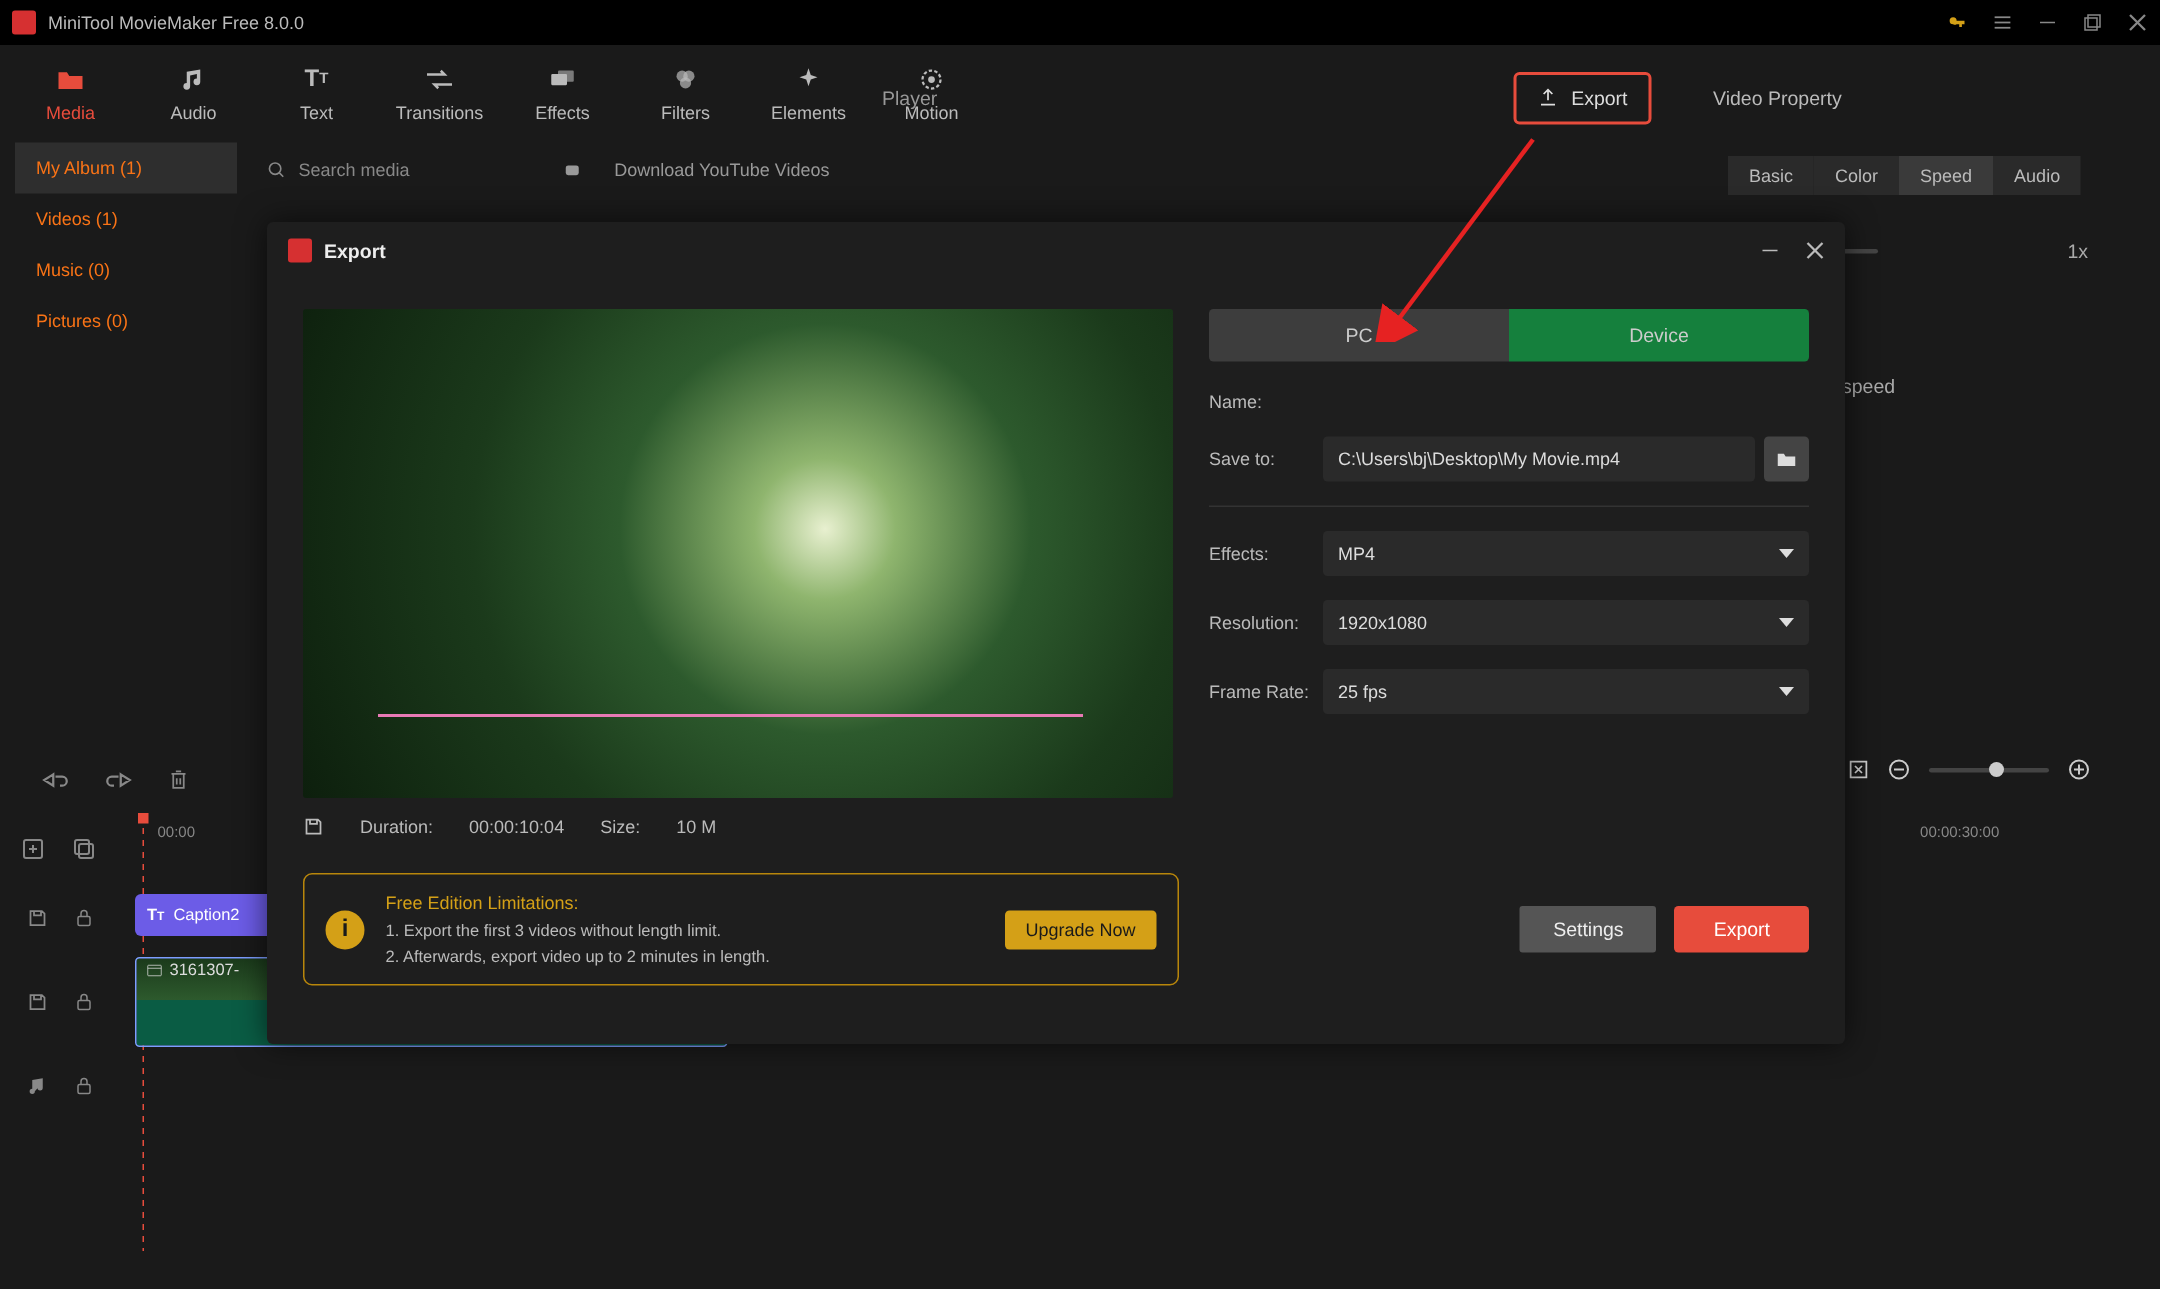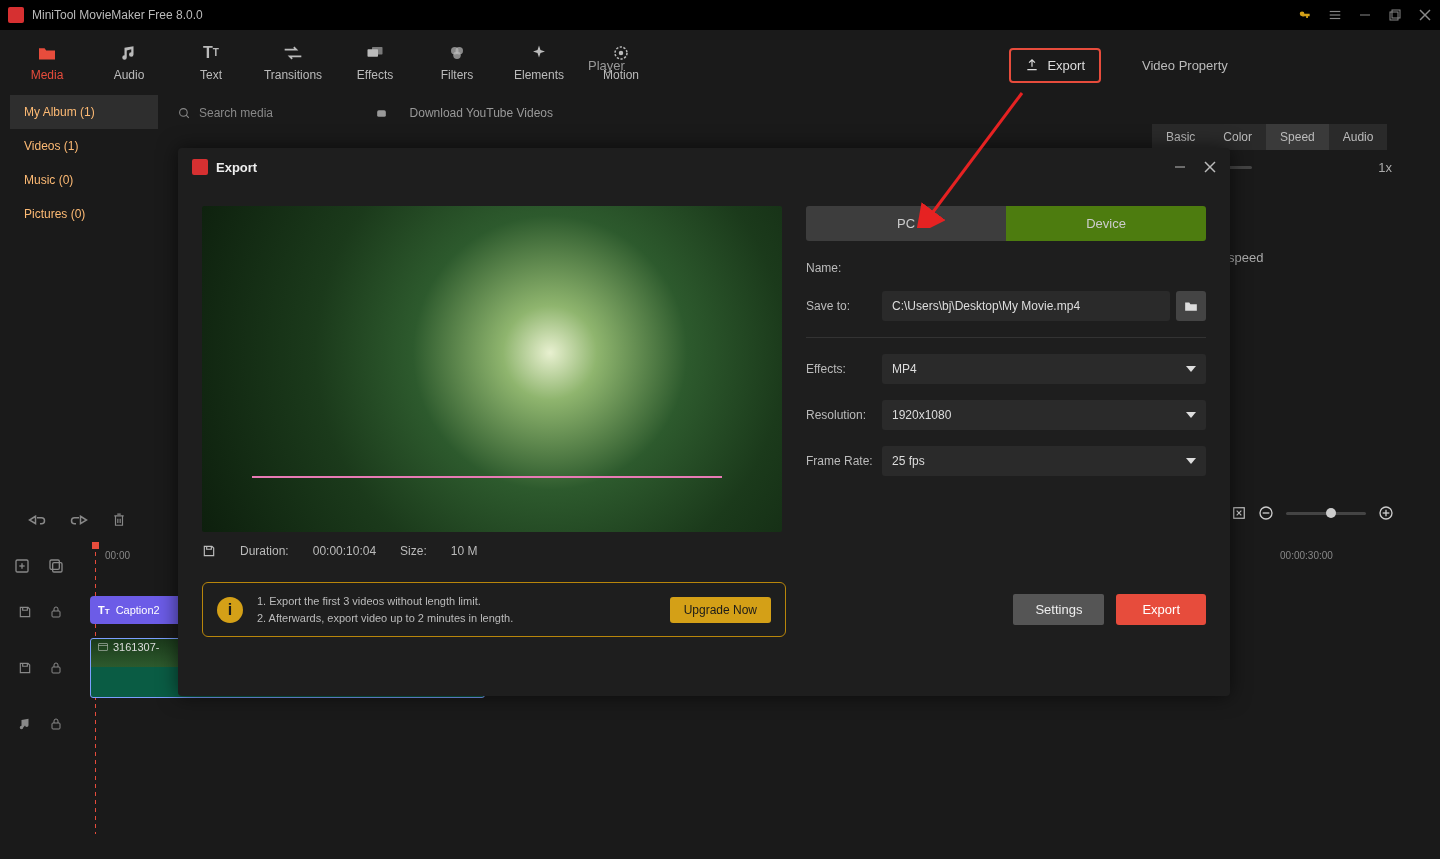--- a/index.html
+++ b/index.html
@@ -22,31 +22,31 @@
 .tool-label { font-size: 12px; }
 
 
 .player-header { position: absolute; top: 40px; left: 572px; width: 545px; height: 50px; display: flex; align-items: center; justify-content: space-between; padding: 0 16px; }
 .player-title { font-size: 13px; color: #999; }
 .export-btn-top { display: flex; align-items: center; gap: 8px; padding: 8px 14px; border: 2px solid #e74c3c; border-radius: 4px; cursor: pointer; color: #ddd; font-size: 13px; }
 
 
 .prop-header { position: absolute; top: 40px; left: 1130px; width: 280px; height: 50px; display: flex; align-items: center; padding: 0 12px; }
 .prop-title { font-size: 13px; color: #bbb; }
-.prop-tabs { position: absolute; top: 124px; left: 1152px; display: flex; gap: 0; }
+.prop-tabs { position: absolute; top: 104px; left: 1152px; display: flex; gap: 0; }
 .prop-tab { padding: 6px 14px; font-size: 12px; color: #bbb; cursor: pointer; background: #2a2a2a; }
 .prop-tab.active { background: #3a3a3a; }
 .prop-body { position: absolute; top: 160px; left: 1152px; width: 240px; }
 .prop-row { display: flex; align-items: center; gap: 10px; margin-bottom: 30px; color: #aaa; font-size: 13px; }
 .slider-track { width: 100px; height: 3px; background: #444; border-radius: 2px; position: relative; }
 .slider-thumb { width: 10px; height: 10px; background: #ccc; border-radius: 50%; position: absolute; top: -4px; left: 48%; }
 
 
 .sidebar { position: absolute; top: 95px; left: 10px; width: 148px; }
-.side-item { padding: 10px 14px; font-size: 12px; color: #fdba74; cursor: pointer; }
+.side-item { padding: 10px 14px; font-size: 12px; color: #f97316; cursor: pointer; }
 .side-item.active { background: #2e2e2e; }
 
 
 .mediabar { position: absolute; top: 98px; left: 168px; width: 395px; height: 30px; display: flex; align-items: center; justify-content: space-between; padding: 0 10px; }
 .search-box { display: flex; align-items: center; gap: 8px; color: #888; font-size: 12px; }
 .download-link { display: flex; align-items: center; gap: 22px; color: #999; font-size: 12px; cursor: pointer; }
 
 
 .timeline-controls { position: absolute; top: 505px; left: 10px; width: 180px; height: 30px; display: flex; align-items: center; gap: 24px; padding: 0 18px; }
 .tl-icon { color: #888; cursor: pointer; }
@@ -78,21 +78,21 @@
 .modal-header { height: 38px; display: flex; align-items: center; justify-content: space-between; padding: 0 14px; }
 .modal-title-wrap { display: flex; align-items: center; gap: 8px; }
 .modal-logo { width: 16px; height: 16px; background: #d63031; border-radius: 2px; }
 .modal-title { font-size: 13px; font-weight: 600; color: #eee; }
 .modal-winbtns { display: flex; gap: 18px; color: #bbb; }
 .modal-body { display: flex; padding: 20px 24px 12px; gap: 24px; }
 .preview { width: 580px; height: 326px; background: radial-gradient(circle at 60% 45%, #e8f0d0 0%, #8fb56e 12%, #2d5a2d 35%, #1b3a1b 60%, #0d1f0d 100%); border-radius: 2px; position: relative; overflow: hidden; }
 .preview::after { content:''; position: absolute; left: 50px; right: 60px; top: 270px; height: 2px; background: #e87ab5; }
 .form { flex: 1; }
 .form-tabs { display: flex; margin-bottom: 20px; }
-.form-tab { flex: 1; text-align: center; padding: 10px 0; background: #4d7c0f; font-size: 13px; color: #ccc; cursor: pointer; }
+.form-tab { flex: 1; text-align: center; padding: 10px 0; background: #15803d; font-size: 13px; color: #ccc; cursor: pointer; }
 .form-tab.active { background: #3d3d3d; }
 .form-tab:first-child { border-radius: 3px 0 0 3px; }
 .form-tab:last-child { border-radius: 0 3px 3px 0; }
 .form-row { display: flex; align-items: center; margin-bottom: 16px; }
 .form-label { width: 76px; font-size: 12px; color: #bbb; }
 .form-input { flex: 1; background: #2a2a2a; border: none; color: #ddd; font-size: 12px; padding: 8px 10px; border-radius: 3px; }
 .form-select { flex: 1; background: #2a2a2a; color: #ddd; font-size: 12px; padding: 8px 10px; border-radius: 3px; display: flex; justify-content: space-between; align-items: center; cursor: pointer; }
 .browse-btn { width: 30px; height: 30px; background: #444; margin-left: 6px; border-radius: 3px; display: flex; align-items: center; justify-content: center; cursor: pointer; color: #ddd; }
 .form-divider { height: 1px; background: #333; margin: 4px 0 16px; }
 
@@ -517,20 +517,21 @@
     <span>Duration:</span>
     <span>00:00:10:04</span>
     <span>Size:</span>
     <span>10 M</span>
   </div>
 
   <div class="modal-footer">
     <div class="limitation-box">
       <div class="info-icon">i</div>
       <div class="limitation-text">
+        <div class="limitation-title">Free Edition Limitations:</div>
         <div class="limitation-line">1. Export the first 3 videos without length limit.</div>
         <div class="limitation-line">2. Afterwards, export video up to 2 minutes in length.</div>
       </div>
       <div class="upgrade-btn">Upgrade Now</div>
     </div>
     <div class="footer-btns">
       <div class="btn-settings">Settings</div>
       <div class="btn-export">Export</div>
     </div>
   </div>

